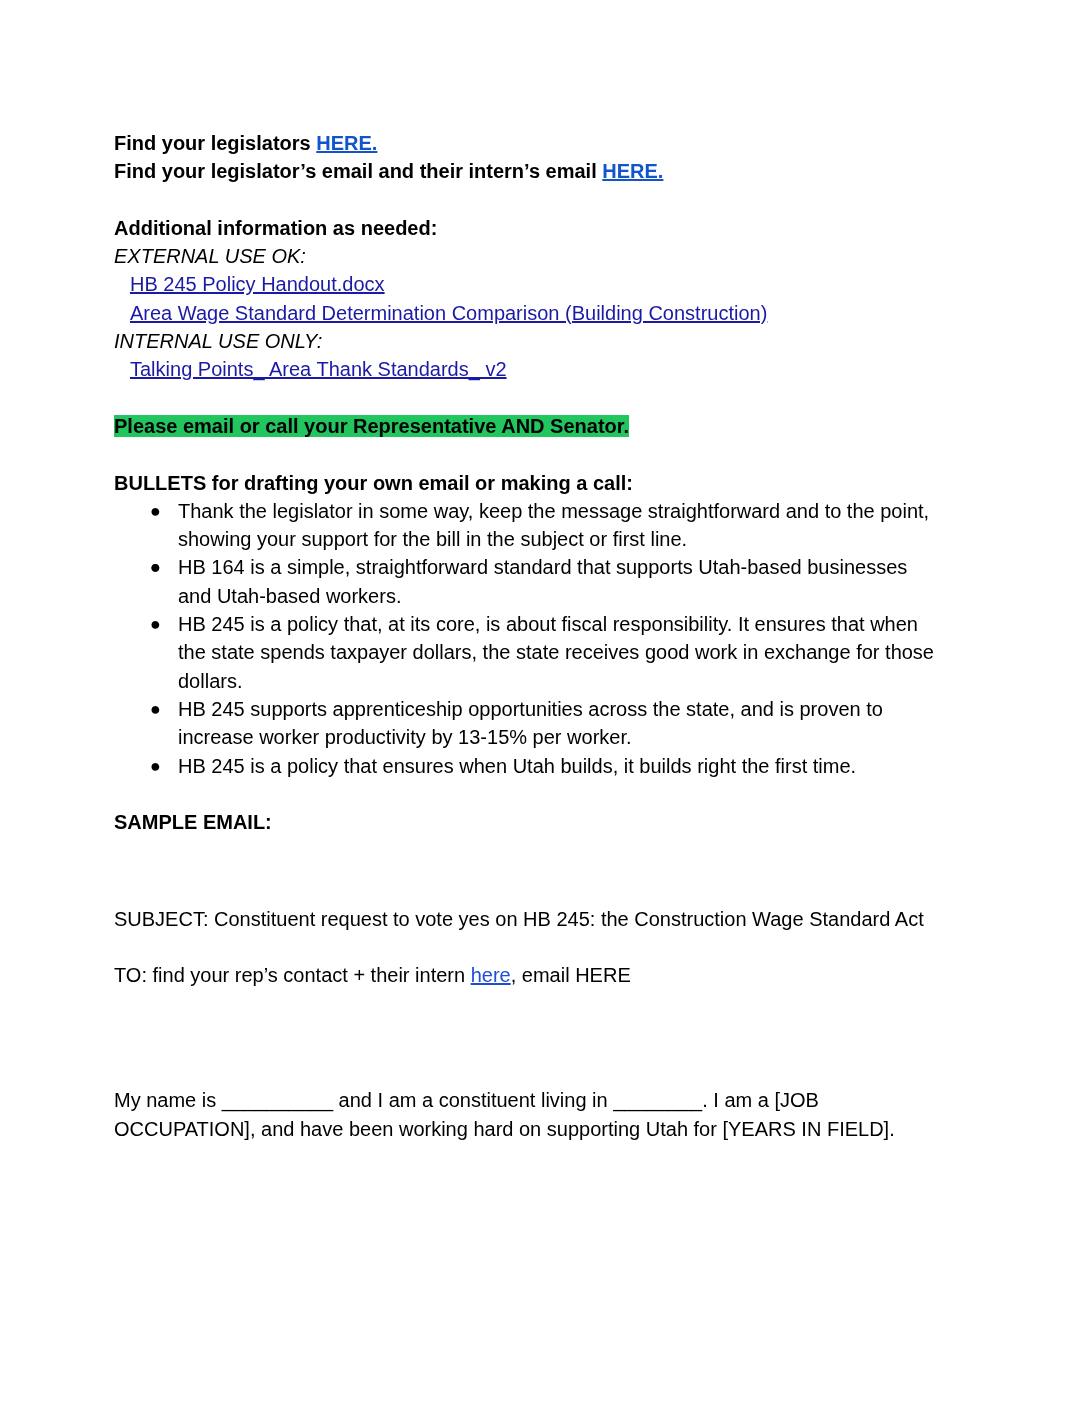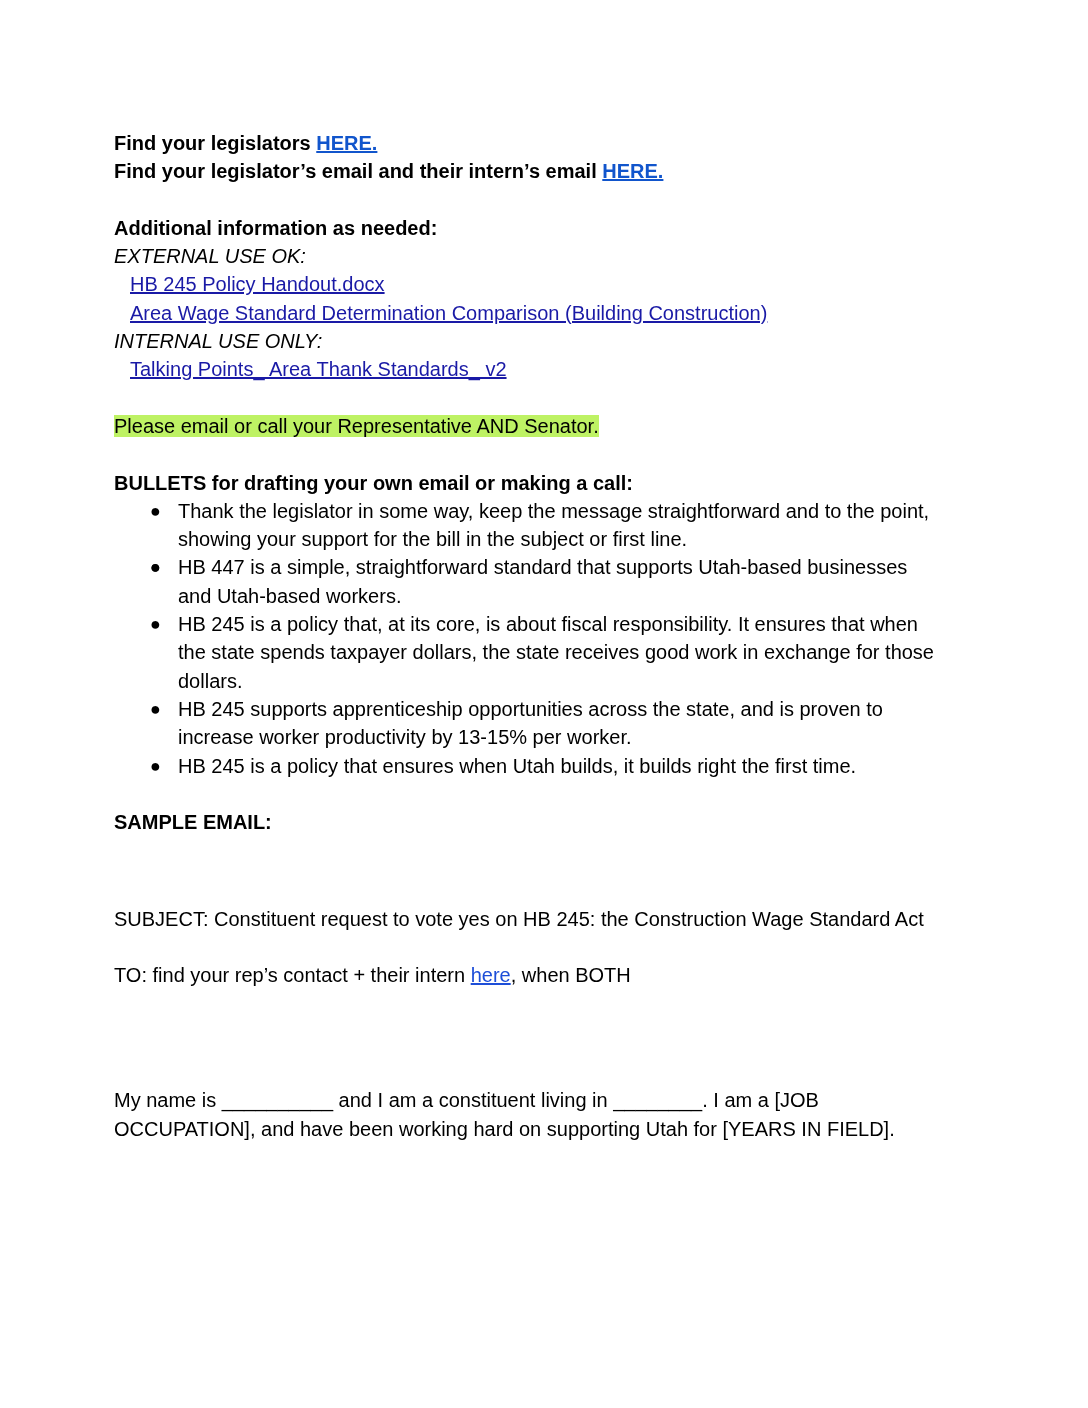--- a/index.html
+++ b/index.html
@@ -43,22 +43,22 @@
       font-weight: bold;
     }
     a.link-doc {
       color: #1a1aa6;
       margin-left: 16px;
     }
     a.link-here {
       color: #1d4ed8;
     }
     .highlight {
-      background: #bef264;
-      font-weight: normal;
+      background: #22c55e;
+      font-weight: bold;
     }
     ul.bullets {
       list-style: none;
       margin: 0;
       padding: 0;
     }
     ul.bullets li {
       position: relative;
       padding-left: 64px;
       line-height: 28.3px;
@@ -98,32 +98,32 @@
   <div class="line">
     <span class="highlight">Please email or call your Representative AND Senator.</span>
   </div>
 
   <div class="gap"></div>
 
   <div class="line bold">BULLETS for drafting your own email or making a call:</div>
   <ul class="bullets">
     <li><span class="bullet-dot">●</span><span>Thank the legislator in some way, keep the message straightforward and to the point, showing your support for the bill in the subject or first line.</span></li>
     <li><span class="bullet-dot">●</span></li>
-    <li><span class="bullet-dot">●</span><span>HB 447 is a simple, straightforward standard that supports Utah-based businesses and Utah-based workers.</span></li>
+    <li><span class="bullet-dot">●</span><span>HB 164 is a simple, straightforward standard that supports Utah-based businesses and Utah-based workers.</span></li>
     <li><span class="bullet-dot">●</span><span>HB 245 is a policy that, at its core, is about fiscal responsibility. It ensures that when the state spends taxpayer dollars, the state receives good work in exchange for those dollars.</span></li>
     <li><span class="bullet-dot">●</span><span>HB 245 supports apprenticeship opportunities across the state, and is proven to increase worker productivity by 13-15% per worker.</span></li>
     <li><span class="bullet-dot">●</span><span>HB 245 is a policy that ensures when Utah builds, it builds right the first time.</span></li>
   </ul>
 
   <div class="gap"></div>
 
   <div class="line bold">SAMPLE EMAIL:</div>
   <div class="gap"></div>
   <div class="wrap">SUBJECT: Constituent request to vote yes on HB 245: the Construction Wage Standard Act</div>
   <div class="gap"></div>
   <div class="line">
-    <span>TO: find your rep’s contact + their intern </span><a class="link-here">here</a><span>, when BOTH</span>
+    <span>TO: find your rep’s contact + their intern </span><a class="link-here">here</a><span>, email HERE</span>
   </div>
   <div class="gap"></div>
   <div class="gap"></div>
   <div class="wrap">My name is __________ and I am a constituent living in ________. I am a [JOB OCCUPATION], and have been working hard on supporting Utah for [YEARS IN FIELD].</div>
 
 </div>
 
 </body></html>

